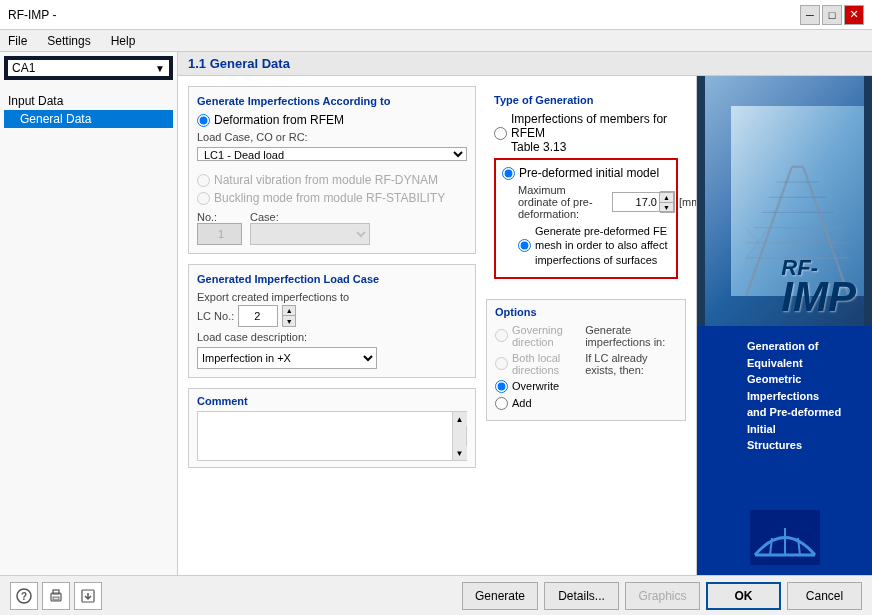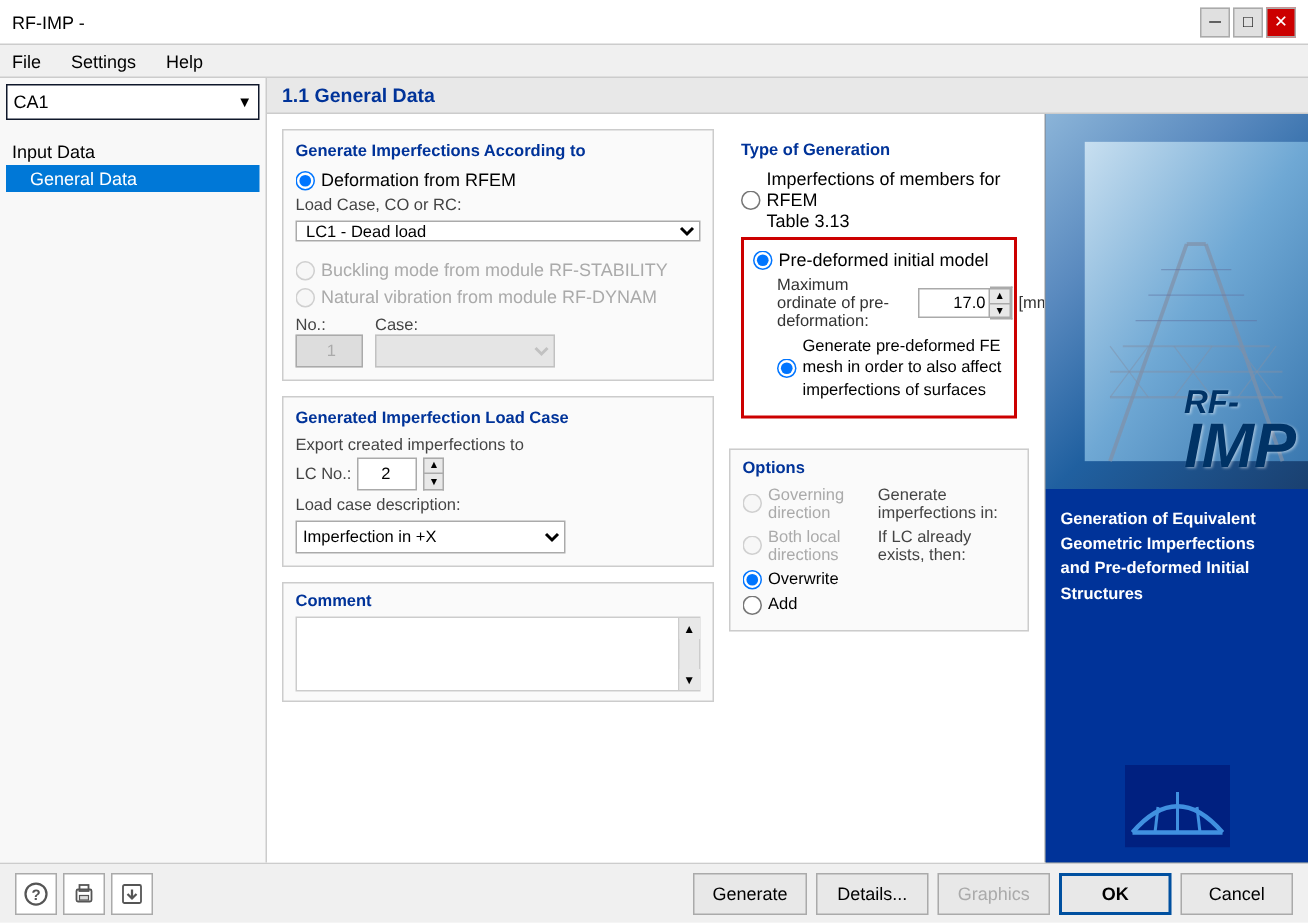--- a/index.html
+++ b/index.html
@@ -14,21 +14,21 @@
     
     
     .menubar { background: #f0f0f0; height: 22px; display: flex; align-items: center; padding: 0 4px; border-bottom: 1px solid #ccc; gap: 12px; }
     .menubar-item { font-size: 12px; cursor: pointer; padding: 2px 4px; }
     
     
     .main-layout { display: flex; height: calc(615px - 52px - 40px); }
     
     
     .sidebar { width: 178px; background: #f8f8f8; border-right: 1px solid #ccc; padding: 4px; }
-    .sidebar-dropdown { width: 100%; height: 24px; border: 1px solid #0f172a; background: white; font-size: 12px; padding: 2px 4px; margin-bottom: 8px; display: flex; align-items: center; justify-content: space-between; cursor: pointer; }
+    .sidebar-dropdown { width: 100%; height: 24px; border: 4px solid #0f172a; background: white; font-size: 12px; padding: 2px 4px; margin-bottom: 8px; display: flex; align-items: center; justify-content: space-between; cursor: pointer; }
     .sidebar-dropdown span.arrow { font-size: 10px; }
     .sidebar-tree { padding: 4px 0; }
     .sidebar-node { padding: 2px 4px; cursor: pointer; font-size: 12px; }
     .sidebar-child { padding: 2px 4px 2px 16px; cursor: pointer; font-size: 12px; }
     .sidebar-child.selected { background: #0078d7; color: white; }
     
     
     .content { flex: 1; background: #fff; padding: 0; display: flex; flex-direction: column; }
     
     
@@ -90,21 +90,21 @@
     .gi-row { display: flex; align-items: center; gap: 4px; margin-bottom: 4px; }
     .gi-row label { font-size: 11px; color: #444; }
     .gi-row input { width: 40px; height: 20px; border: 1px solid #aaa; font-size: 11px; text-align: right; padding: 0 2px; }
     
     
     .comment-section { border: 1px solid #ccc; padding: 6px 8px; background: #fafafa; }
     .comment-label { font-size: 11px; color: #003399; font-weight: bold; margin-bottom: 4px; }
     .comment-textarea { width: 100%; height: 40px; border: none; resize: none; font-size: 11px; background: white; border: 1px solid #ddd; }
     
     
-    .rfem-image { width: 175px; height: 250px; background: linear-gradient(135deg, #8bb4d8 0%, #5a8abf 30%, #2060a0 60%, #1a4070 100%); display: flex; align-items: center; justify-content: flex-start; overflow: hidden; position: relative; padding-left: 26px; }
+    .rfem-image { width: 159px; height: 250px; background: linear-gradient(135deg, #8bb4d8 0%, #5a8abf 30%, #2060a0 60%, #1a4070 100%); display: flex; align-items: center; justify-content: flex-start; overflow: hidden; position: relative; padding-left: 26px; }
     
     .right-text-panel { background: #003399; color: white; padding: 12px 10px; width: 175px; flex: 1; }
     .right-text-panel p { font-size: 11px; line-height: 1.4; margin-bottom: 6px; }
     
     .right-logo { background: #003399; width: 175px; padding: 10px; display: flex; align-items: center; justify-content: center; }
     
     
     .toolbar { height: 40px; background: #f0f0f0; border-top: 1px solid #ccc; display: flex; align-items: center; justify-content: space-between; padding: 0 10px; }
     .toolbar-left { display: flex; gap: 4px; }
     .toolbar-right { display: flex; gap: 6px; }
@@ -184,27 +184,27 @@
               </div>
               <div class="lc-row">
                 <select class="lc-select">
                   <option>LC1 - Dead load</option>
                 </select>
               </div>
 
               <div style="height:8px;"></div>
 
               <div class="radio-group radio-disabled">
+                <input type="radio" name="gen-type" id="naturalVib" disabled="" style="">
+                <label for="naturalVib" class="disabled-text">Natural vibration from module RF-DYNAM</label>
+              </div>
+
+              <div class="radio-group radio-disabled">
                 <input type="radio" name="gen-type" id="bucklingMode" disabled="" style="">
                 <label for="bucklingMode" class="disabled-text">Buckling mode from module RF-STABILITY</label>
-              </div>
-
-              <div class="radio-group radio-disabled">
-                <input type="radio" name="gen-type" id="naturalVib" disabled="" style="">
-                <label for="naturalVib" class="disabled-text">Natural vibration from module RF-DYNAM</label>
               </div>
 
               <div class="no-case-row">
                 <div class="no-case-col">
                   <label>No.:</label>
                   <input type="number" value="1" disabled="" style="">
                 </div>
                 <div class="no-case-col">
                   <label>Case:</label>
                   <select disabled="" style="width:120px;height:22px;background:#ddd;border:1px solid #aaa;font-size:11px;">
@@ -369,21 +369,21 @@
             <line x1="150" y1="200" x2="120" y2="160" stroke="#8090a8" stroke-width="1" opacity="0.5"></line>
           </svg>
 
           <div style="position:absolute;bottom:10px;right:8px;font-size:38px;font-weight:900;font-style:italic;color:#003366;font-family:Arial,sans-serif;line-height:0.9;text-shadow:1px 1px 2px rgba(255,255,255,0.5);">
             <div style="font-size:22px;font-weight:bold;color:#003366;">RF-</div>
             <div style="font-size:42px;font-weight:900;color:#003366;">IMP</div>
           </div>
         </div>
 
         <div class="right-text-panel">
-          <p style="font-size:11px;color:white;line-height:1.5;font-weight:bold;">
+          <p style="font-size:11px;color:white;line-height:1.5;font-weight:bold;margin-left:40px;">
             <span>Generation of Equivalent</span><br>
             <span>Geometric Imperfections</span><br>
             <span>and Pre-deformed Initial</span><br>
             <span>Structures</span>
           </p>
         </div>
 
         <div class="right-logo">
           <svg width="70" height="55" viewBox="0 0 70 55">
 

